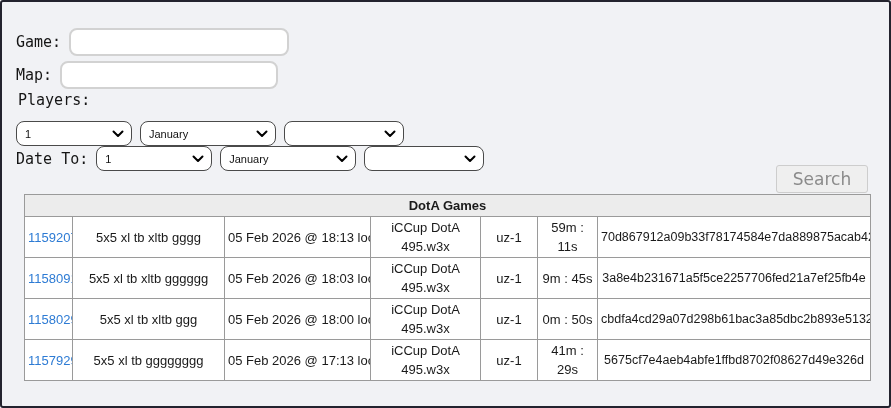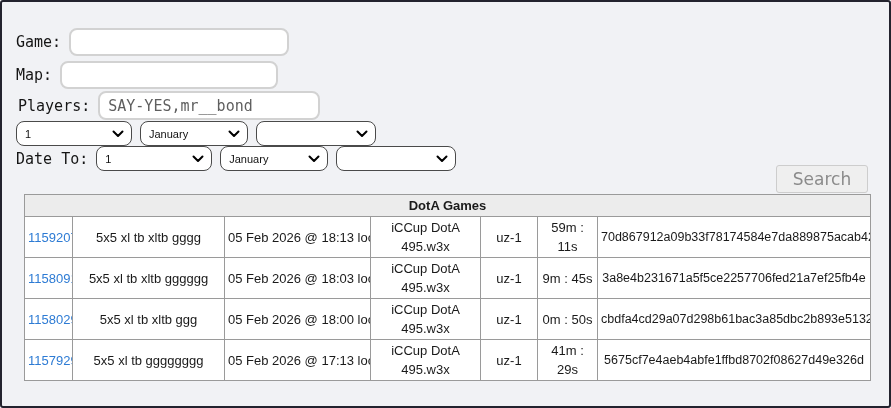--- a/index.html
+++ b/index.html
@@ -54,21 +54,21 @@
     background: #fff;
     border: 1.5px solid #4a4a4a;
     border-radius: 8px;
     font-family: "Liberation Sans", sans-serif;
     font-size: 11px;
     color: #111;
     padding: 0 22px 0 8px;
     outline: none;
   }
   .sel-day   select { width: 116px; }
-  .sel-month select { width: 108px; }
+  .sel-month select { width: 136px; }
   .sel-year  select { width: 120px; }
   .select-wrap .chev {
     position: absolute;
     right: 8px; top: 50%;
     transform: translateY(-50%);
     pointer-events: none;
     line-height: 0;
   }
 
   
@@ -142,21 +142,20 @@
     <input type="text" class="text-input game-input" value="" style="">
   </div>
 
   <div class="form-row row-map">
     <label>Map:</label>
     <input type="text" class="text-input map-input" value="" style="">
   </div>
 
   <div class="form-row row-players">
     <label>Players:</label>
-    <input type="text" class="text-input players-input" value="SAY-YES,mr__bond" style="">
   </div>
 
   <div class="form-row row-datefrom">
     <span class="select-wrap sel-day">
       <select>
         <option>1</option>
       </select>
       <span class="chev">
         <svg width="12" height="8" viewBox="0 0 12 8">
             <path d="M1.5 1.5 L6 6 L10.5 1.5" stroke="#000" stroke-width="2" fill="none" stroke-linecap="round" stroke-linejoin="round"></path>

